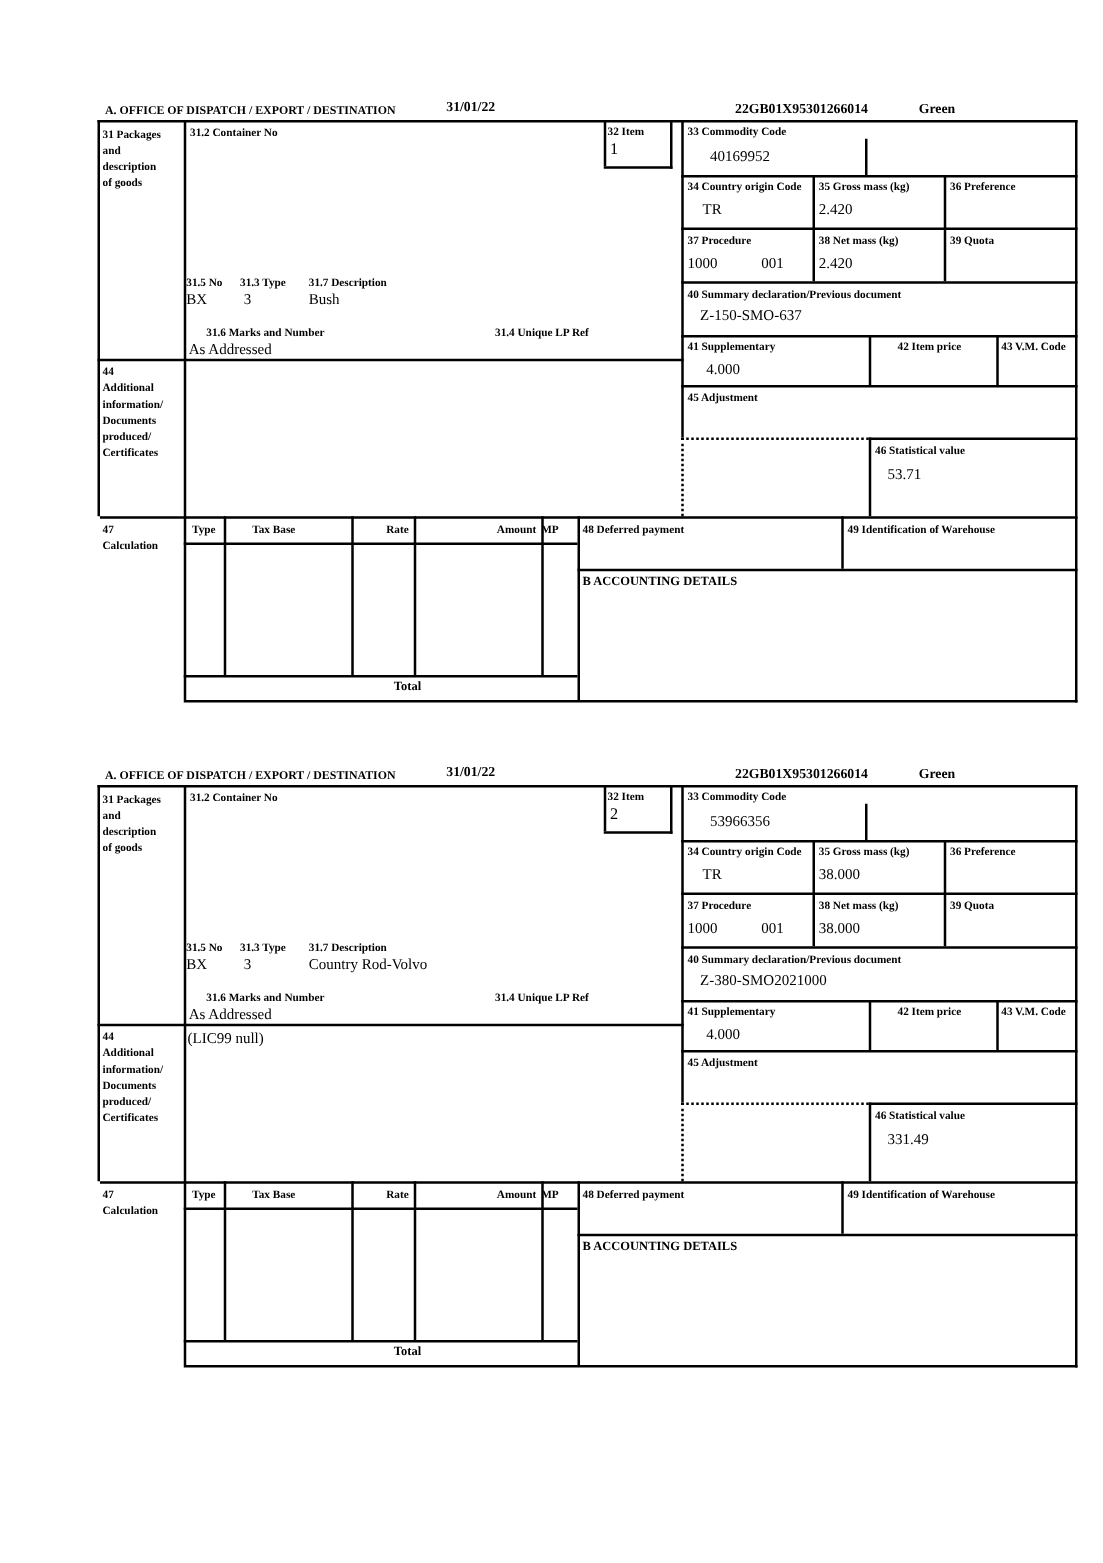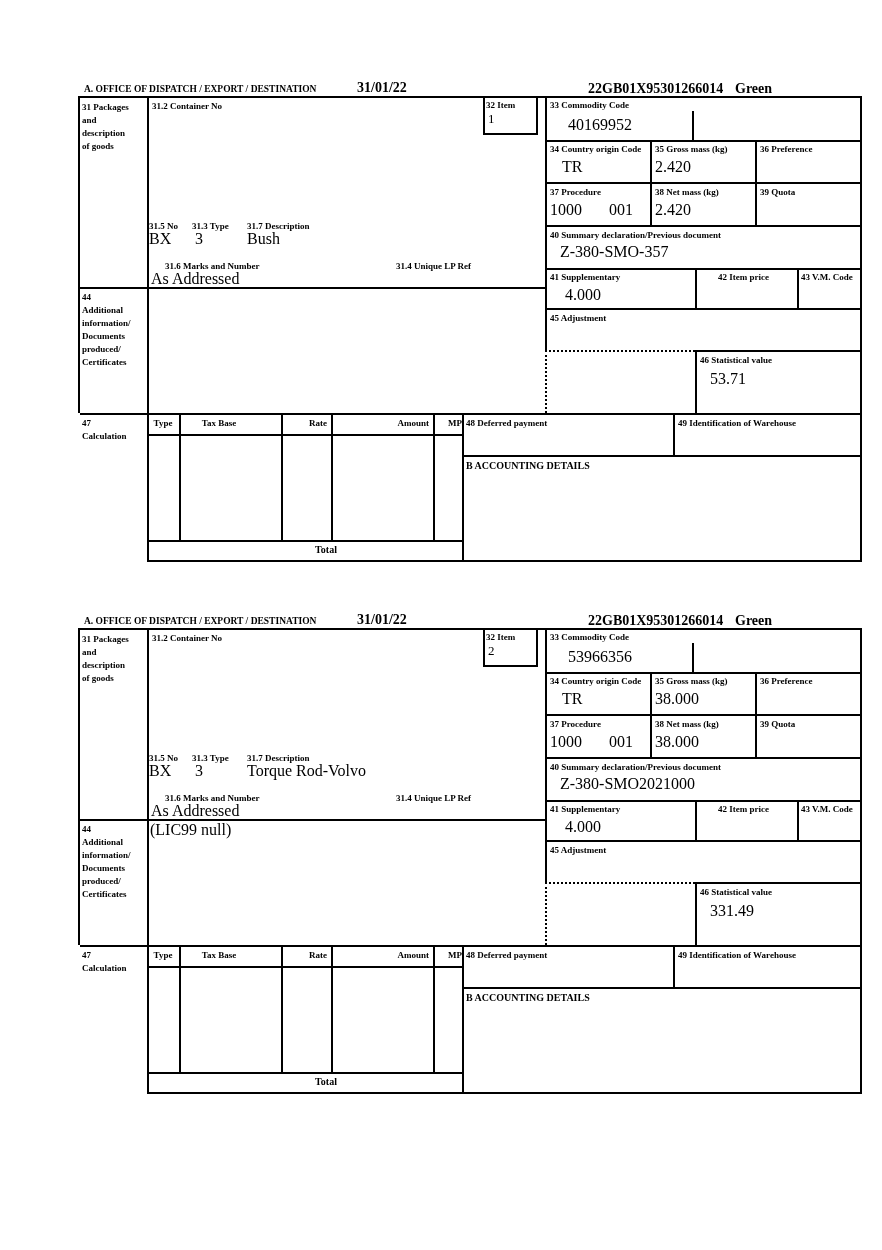--- a/index.html
+++ b/index.html
@@ -41,22 +41,22 @@
   .v-4243{left:719px;top:188px;height:40px}
   .v-46l{left:617px;top:270px;height:63px}
   .v-t1{left:101px;top:333px;height:127px}
   .v-t2{left:203px;top:333px;height:127px}
   .v-t3{left:253px;top:333px;height:127px}
   .v-t4{left:355px;top:333px;height:127px}
   .v-tr{left:384px;top:333px;height:147px}
   .v-4849{left:595px;top:333px;height:42px}
   
   .lbl{position:absolute;font-size:9px;font-weight:700;line-height:13px;white-space:pre-line;}
-  .val{position:absolute;font-size:16px;font-weight:400;line-height:16px;white-space:nowrap;}
-  .hdr{position:absolute;font-size:14px;font-weight:700;white-space:nowrap;}
+  .val{position:absolute;font-size:12px;font-weight:400;line-height:16px;white-space:nowrap;}
+  .hdr{position:absolute;font-size:11px;font-weight:700;white-space:nowrap;}
   .t-office{left:6px;top:3px;font-size:9.5px;}
   .t-date{left:279px;top:0;}
   .t-ref{left:510px;top:1px;}
   .t-green{left:657px;top:1px;}
   .t-31{left:4px;top:21px}
   .t-44{left:4px;top:211px}
   .t-47{left:4px;top:337px}
   .t-312{left:74px;top:20px}
   .t-contv{left:74px;top:33px}
   .t-32l{left:408px;top:19px}
@@ -102,21 +102,21 @@
   .t-48l{left:388px;top:337px}
   .t-48v{left:388px;top:352px}
   .t-49l{left:600px;top:337px}
   .t-49v{left:600px;top:352px}
   .t-b{left:388px;top:379px;font-size:10px;}
   .t-total{left:69px;top:463px;width:358px;text-align:center;font-size:10px;}
   .t-ctype{left:69px;top:337px;width:32px;text-align:center}
   .t-ctax{left:101px;top:337px;width:80px;text-align:center}
   .t-crate{left:203px;top:337px;width:46px;text-align:right}
   .t-camt{left:253px;top:337px;width:98px;text-align:right}
-  .t-cmp{left:355px;top:337px;width:29px;text-align:right}
+  .t-cmp{left:355px;top:337px;width:29px;text-align:left}
 </style>
 </head>
 <body>
 
 <div class="sheet s1">
   <i class="hl h-top"></i>
   <i class="hl h-3144"></i>
   <i class="hl h-47"></i>
   <i class="hl h-32b"></i>
   <i class="hl h-33b"></i>
@@ -194,21 +194,21 @@
   <div class="lbl t-317l">31.7 Description</div>
   <div class="val t-315v">BX</div>
   <div class="val t-313v">3</div>
   <div class="val t-317v">Bush</div>
   <div class="lbl t-316l">31.6 Marks and Number</div>
   <div class="lbl t-314l">31.4 Unique LP Ref</div>
   <div class="val t-316v">As Addressed</div>
   <div class="val t-314v"></div>
 
   <div class="lbl t-40l">40 Summary declaration/Previous document</div>
-  <div class="val t-40v">Z-380-SMO-357</div>
+  <div class="val t-40v">Z-150-SMO-637</div>
   <div class="lbl t-41l">41 Supplementary</div>
   <div class="val t-41v">4.000</div>
   <div class="lbl t-42l">42 Item price</div>
   <div class="val t-42v"></div>
   <div class="lbl t-43l">43 V.M. Code</div>
   <div class="val t-43v"></div>
   <div class="lbl t-45l">45 Adjustment</div>
   <div class="val t-45v"></div>
   <div class="lbl t-46l">46 Statistical value</div>
   <div class="val t-46v">53.71</div>
@@ -300,21 +300,21 @@
   <div class="lbl t-38l">38 Net mass (kg)</div>
   <div class="val t-38v">38.000</div>
   <div class="lbl t-39l">39 Quota</div>
   <div class="val t-39v"></div>
 
   <div class="lbl t-315l">31.5 No</div>
   <div class="lbl t-313l">31.3 Type</div>
   <div class="lbl t-317l">31.7 Description</div>
   <div class="val t-315v">BX</div>
   <div class="val t-313v">3</div>
-  <div class="val t-317v">Torque Rod-Volvo</div>
+  <div class="val t-317v">Country Rod-Volvo</div>
   <div class="lbl t-316l">31.6 Marks and Number</div>
   <div class="lbl t-314l">31.4 Unique LP Ref</div>
   <div class="val t-316v">As Addressed</div>
   <div class="val t-314v"></div>
 
   <div class="lbl t-40l">40 Summary declaration/Previous document</div>
   <div class="val t-40v">Z-380-SMO2021000</div>
   <div class="lbl t-41l">41 Supplementary</div>
   <div class="val t-41v">4.000</div>
   <div class="lbl t-42l">42 Item price</div>

